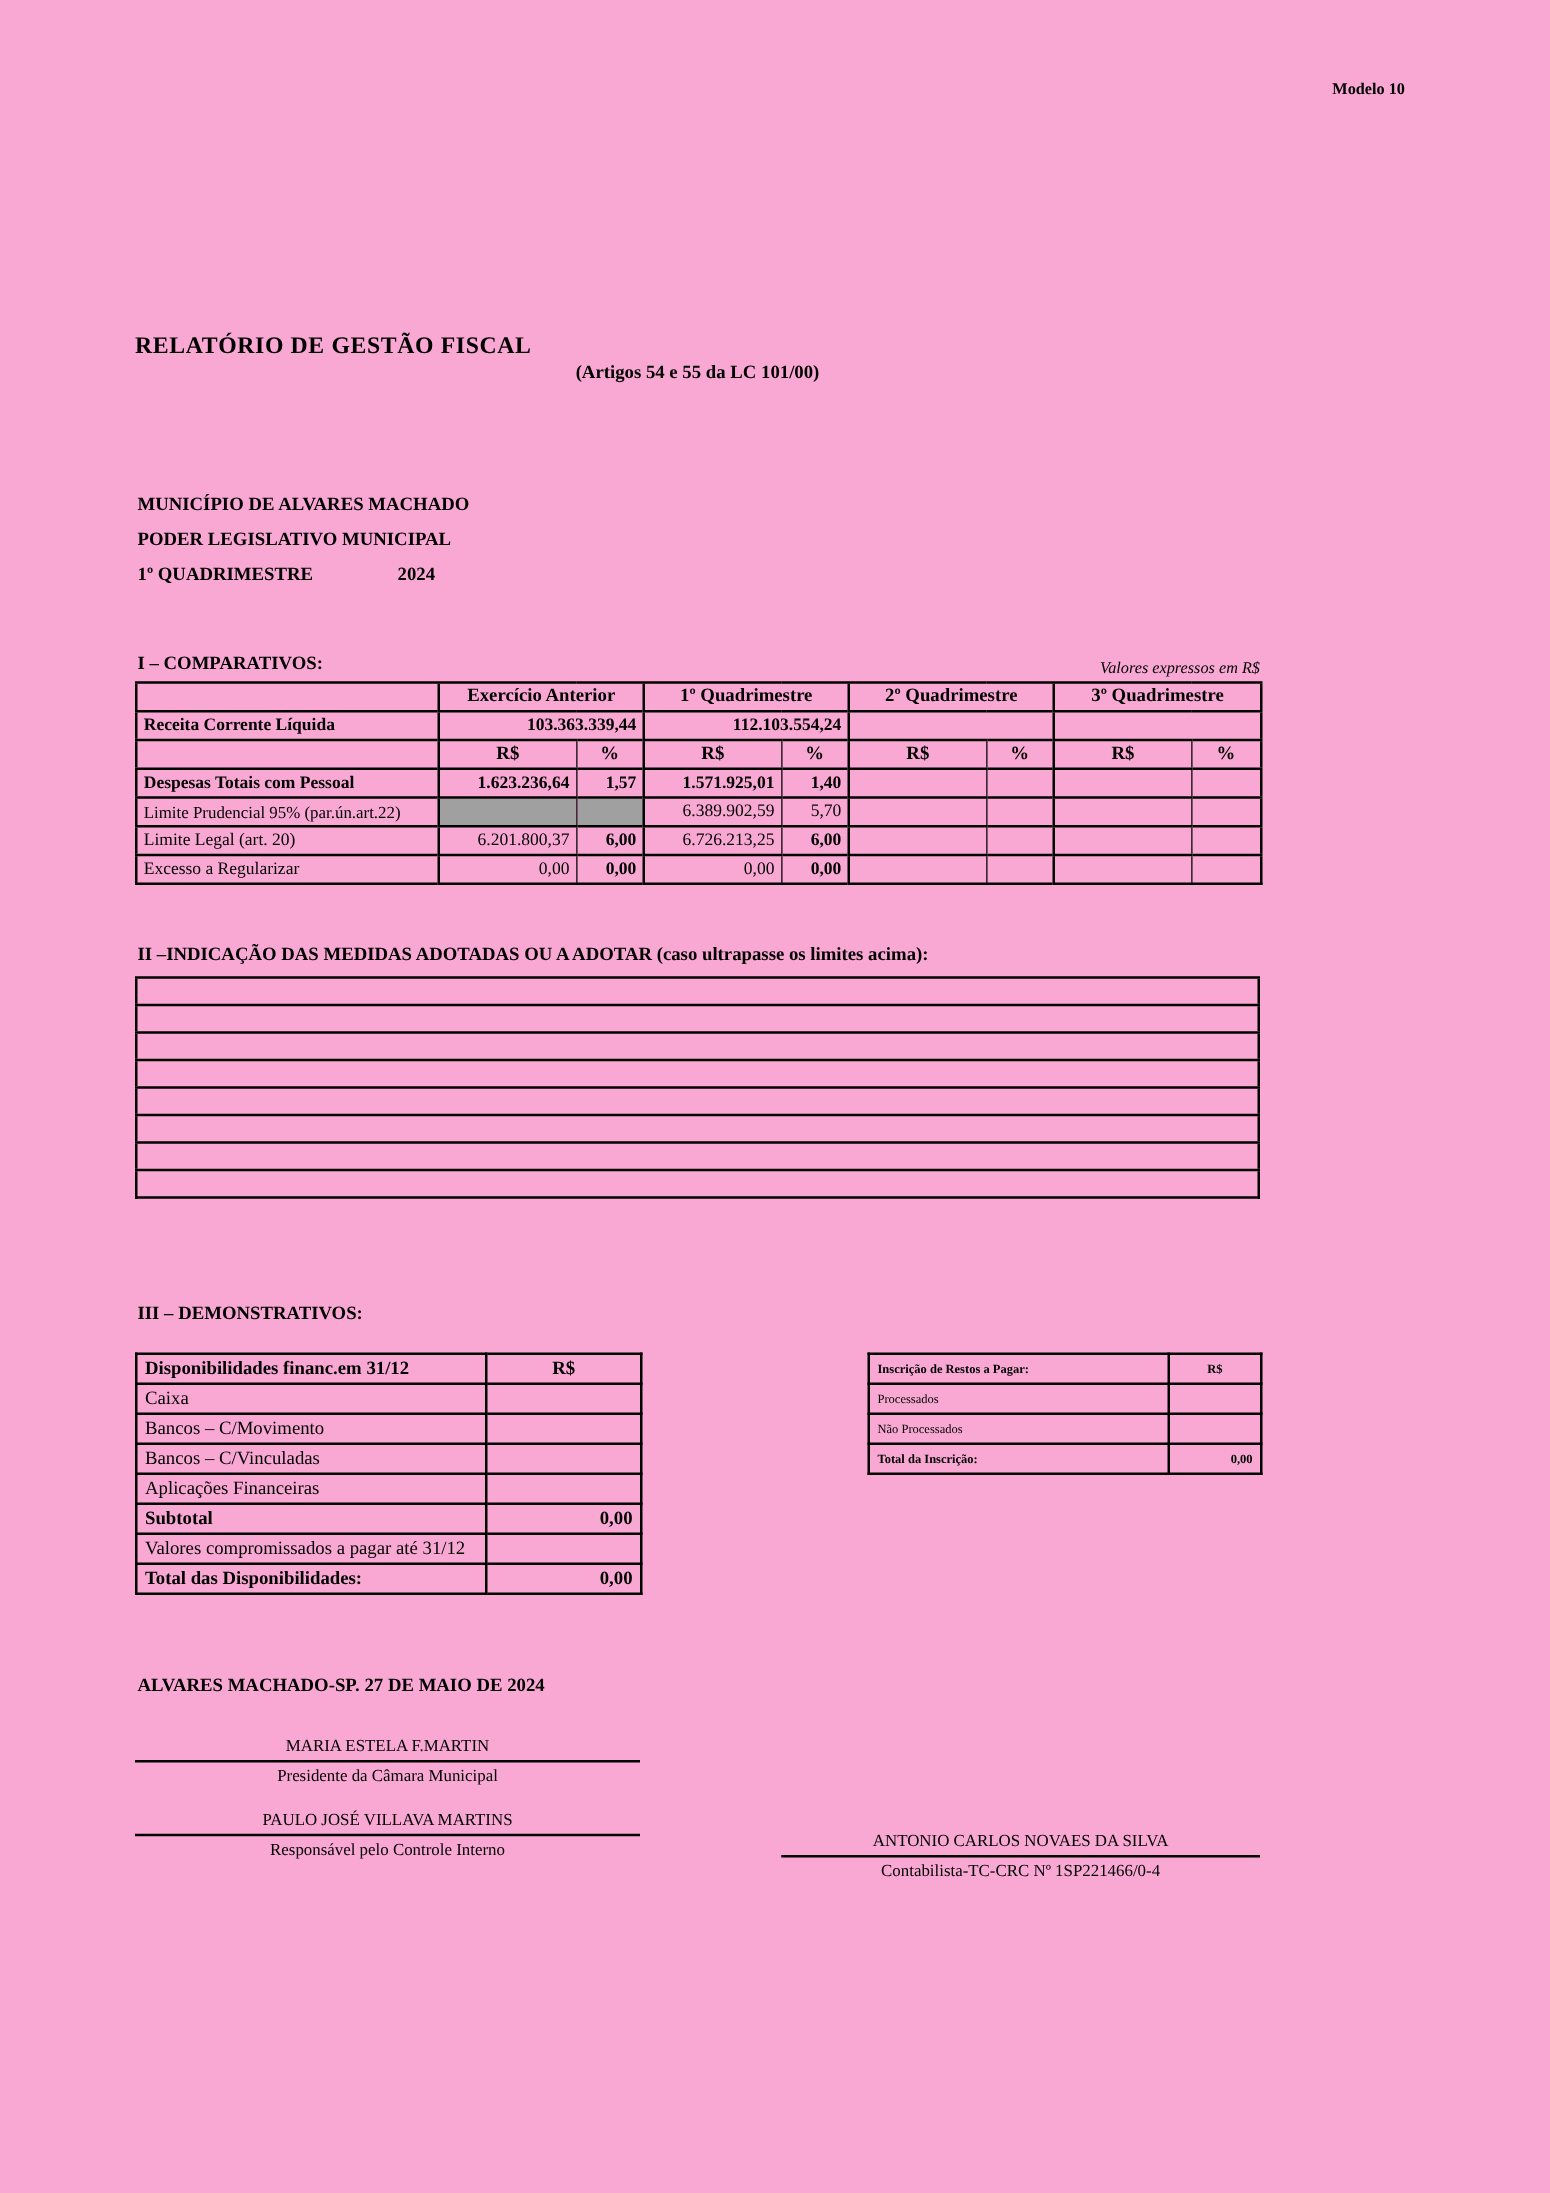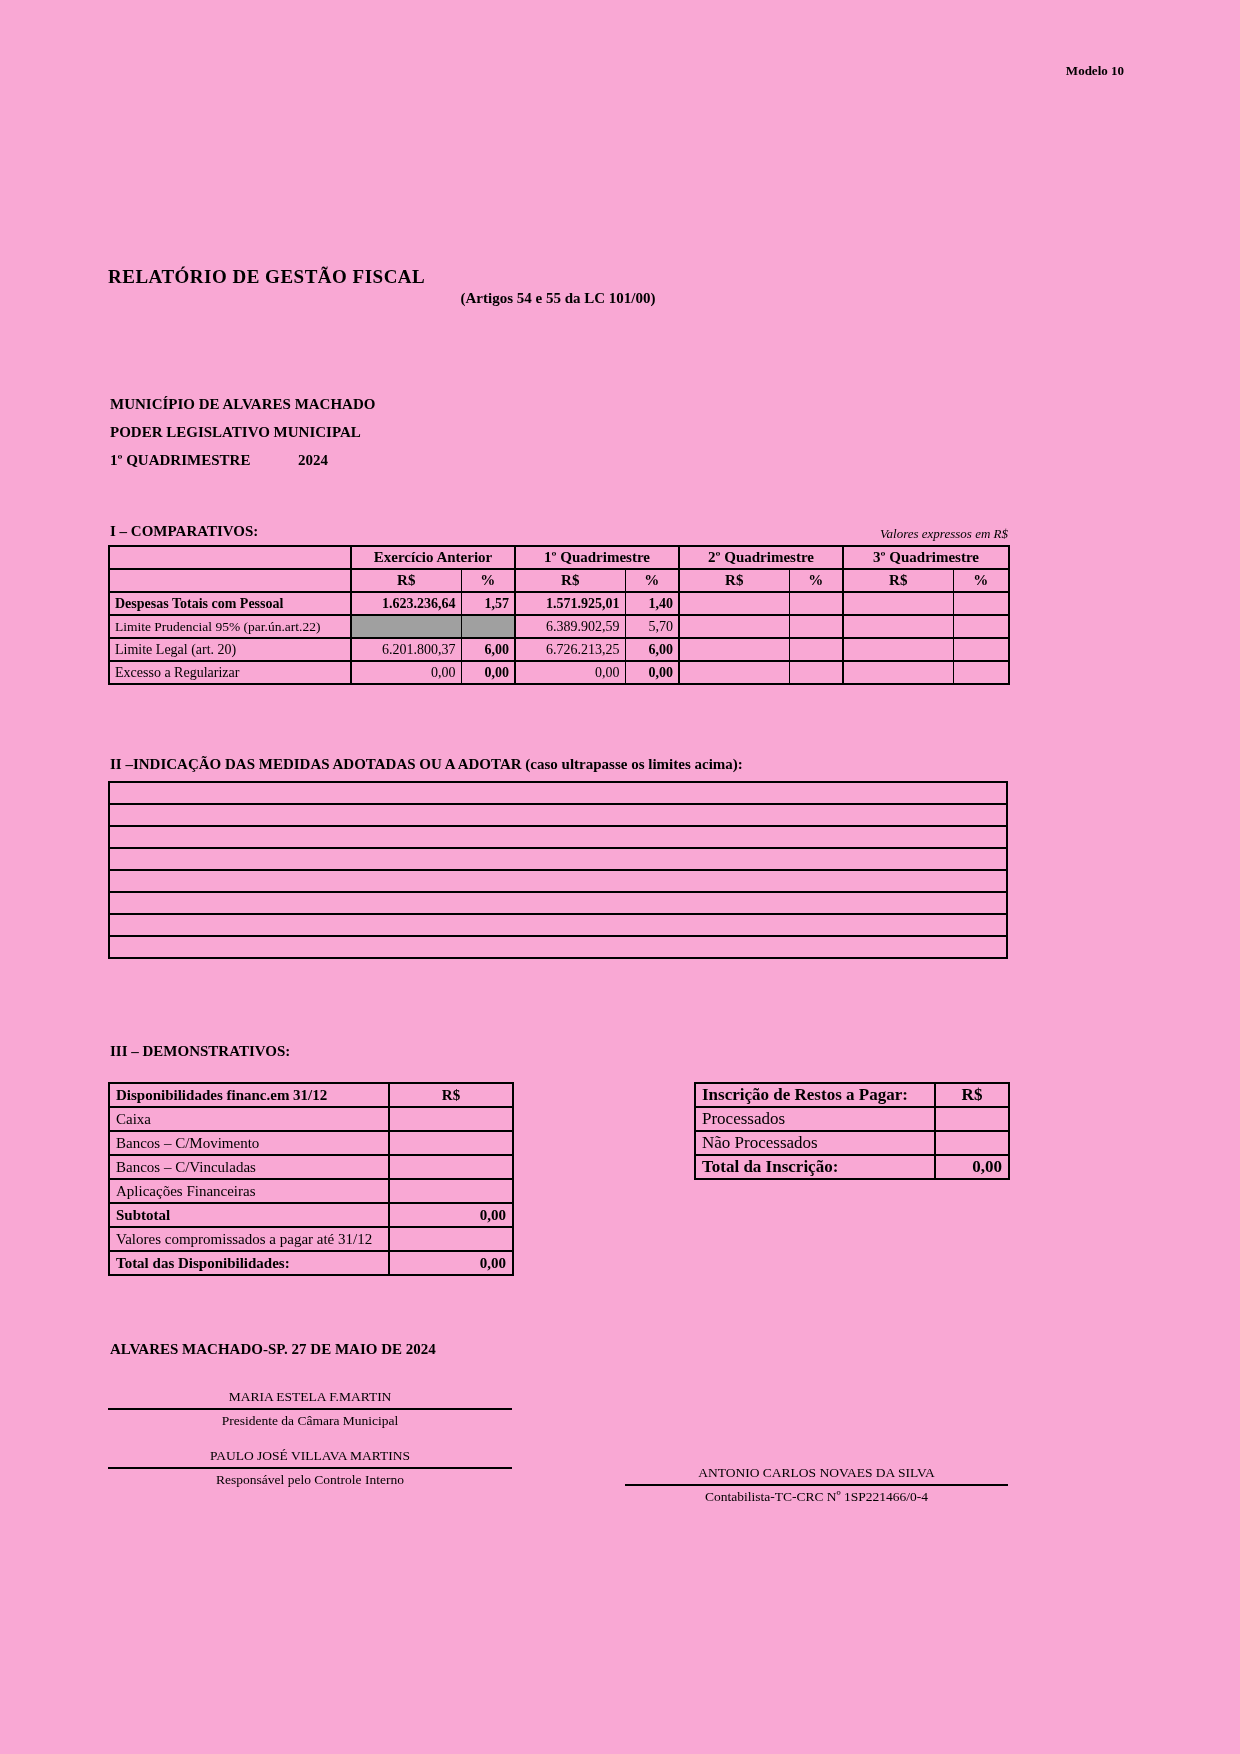--- a/index.html
+++ b/index.html
@@ -12,21 +12,21 @@
     color:#000;
     overflow:hidden;
   }
   .modelo { position:absolute; top:63px; right:116px; font-size:13px; font-weight:bold; }
   .title  { position:absolute; top:266px; left:108px; width:900px; text-align:left;
             font-size:19px; font-weight:bold; letter-spacing:.5px; }
   .subtitle { position:absolute; top:290px; left:108px; width:900px; text-align:center;
             font-size:15px; font-weight:bold; }
   .org { position:absolute; top:390px; left:110px; font-size:15px; font-weight:bold; line-height:28px; }
   .org .clip { display:inline-block; width:142px; overflow:hidden; white-space:nowrap; vertical-align:bottom; }
-  .org .year { display:inline-block; margin-left:46px; }
+  .org .year { display:inline-block; margin-left:66px; }
 
   .sec1-head { position:absolute; top:523px; left:110px; font-size:15px; font-weight:bold; }
   .sec1-note { position:absolute; top:526px; left:108px; width:900px; text-align:right;
                font-size:13px; font-style:italic; }
 
   table { border-collapse:collapse; table-layout:fixed;padding-left:48px; }
   .t1 { position:absolute; top:545px; left:108px; width:900px; border:2px solid #000; }
   .t1 td { border:1px solid #000; border-top:2px solid #000; height:23px;
            font-size:14px; padding:0 5px; overflow:hidden; white-space:nowrap; }
   .t1 td.gs { border-left:2px solid #000; }
@@ -38,21 +38,21 @@
 
   .sec2-head { position:absolute; top:756px; left:110px; font-size:15px; font-weight:bold; }
   .t2 { position:absolute; top:781px; left:108px; width:900px; border:2px solid #000; }
   .t2 td { border-top:2px solid #000; height:22px; }
 
   .sec3-head { position:absolute; top:1043px; left:110px; font-size:15px; font-weight:bold; }
 
   .t3 { position:absolute; top:1082px; left:108px; width:404px; border:2px solid #000; }
   .t3 td { border:2px solid #000; height:24px; font-size:15px; padding:0 6px; white-space:nowrap; overflow:hidden; }
   .t4 { position:absolute; top:1082px; left:694px; width:314px; border:2px solid #000; }
-  .t4 td { border:2px solid #000; height:24px; font-size:17px; padding:0 6px; white-space:nowrap; overflow:hidden; }
+  .t4 td { border:2px solid #000; height:24px; font-size:10px; padding:0 6px; white-space:nowrap; overflow:hidden; }
   .bold { font-weight:bold; }
   .ctr { text-align:center; }
   .rt { text-align:right; }
   .ind { padding-left:22px; }
   .tiny { font-size:12px; }
   .grayfill { background:#a0a0a0; }
 
   .dateline { position:absolute; top:1341px; left:110px; font-size:15px; font-weight:bold; }
 
   .sig { position:absolute; font-size:13.5px; text-align:center; }
@@ -96,20 +96,27 @@
         <col style="width:56px">
     </colgroup>
     <tbody>
         <tr class="hdr">
       <td></td>
       <td colspan="2" class="gs">Exercício Anterior</td>
       <td colspan="2" class="gs">1º Quadrimestre</td>
       <td colspan="2" class="gs">2º Quadrimestre</td>
       <td colspan="2" class="gs">3º Quadrimestre</td>
     </tr>
+    <tr>
+      <td class="lbl b">Receita Corrente Líquida</td>
+      <td colspan="2" class="num b gs">103.363.339,44</td>
+      <td colspan="2" class="num b gs">112.103.554,24</td>
+      <td colspan="2" class="gs"></td>
+      <td colspan="2" class="gs"></td>
+    </tr>
     <tr class="hdr">
       <td></td>
       <td class="gs">R$</td>
       <td>%</td>
       <td class="gs">R$</td>
       <td>%</td>
       <td class="gs">R$</td>
       <td>%</td>
       <td class="gs">R$</td>
       <td>%</td>

